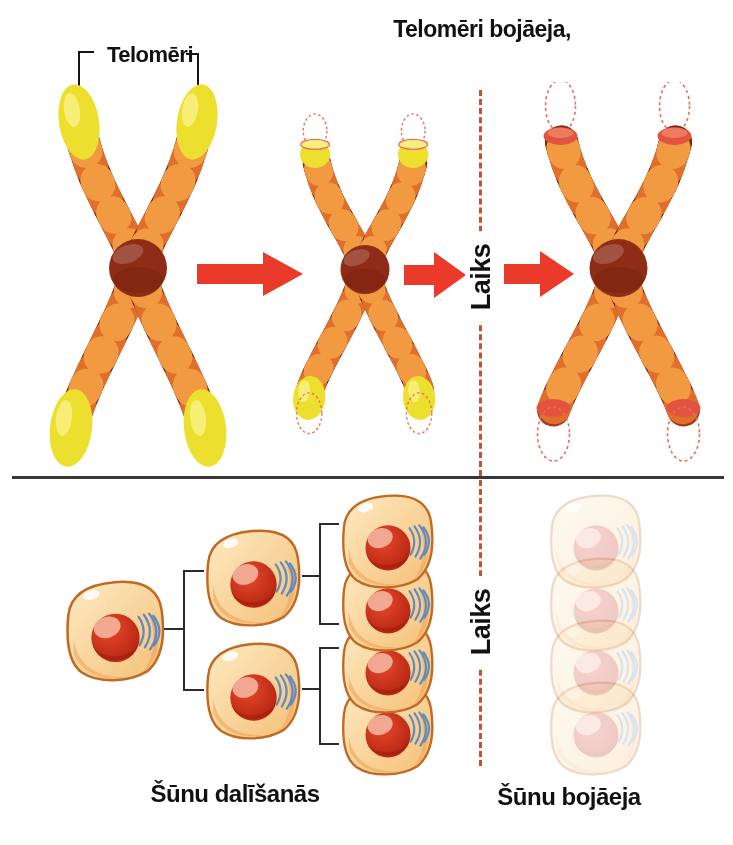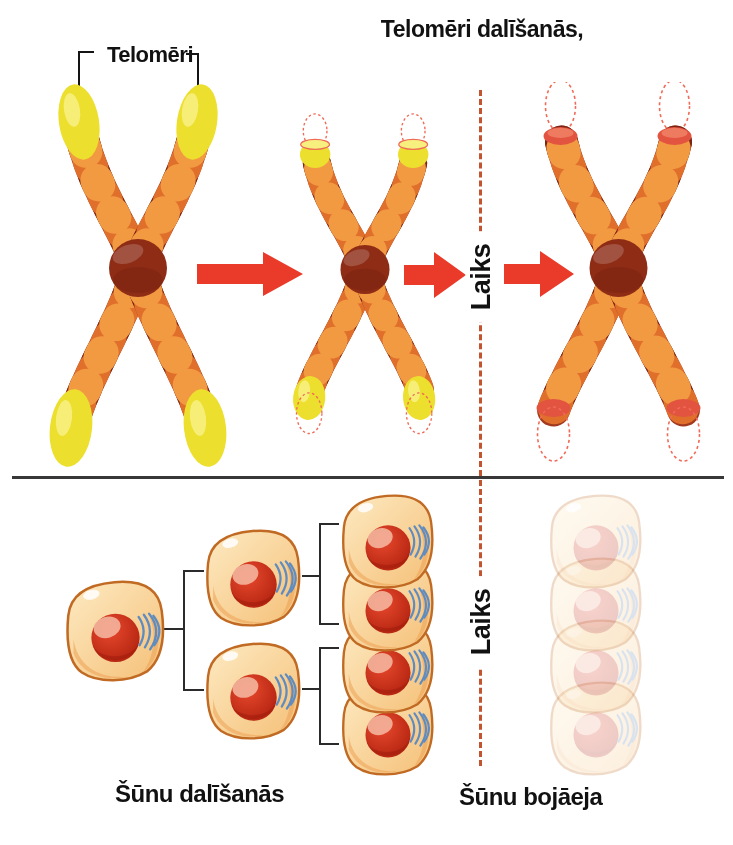--- a/index.html
+++ b/index.html
@@ -9,21 +9,21 @@
   .txt{font-weight:bold;color:var(--c-ink);letter-spacing:-0.5px;}
   .title{left:286px;top:16px;width:392px;text-align:center;font-size:23px;line-height:26px;}
   .telo-label{left:92px;top:42px;width:116px;text-align:center;font-size:22px;}
   .ln{background:var(--c-line);}
   .ptr{background:#141414;}
   .dot{width:9px;height:9px;border-radius:50%;background:#141414;}
   .dashline{width:0;border-left:3px dashed var(--c-dash);}
   .laiks{transform:translate(-50%,-50%) rotate(-90deg);background:#fff;
          padding:0 12px;font-size:27px;white-space:nowrap;}
   .divider{left:12px;top:476px;width:712px;height:3px;background:#383838;}
-  .footer-label{font-size:24px;text-align:left;}
+  .footer-label{font-size:24px;text-align:center;}
 
   
   .armpath{fill:none;stroke-linecap:round;}
   .armbase{stroke:var(--c-arm);stroke-width:33;}
   .s1{stroke:var(--c-armdark);stroke-width:33;stroke-dasharray:10 26;stroke-dashoffset:14;}
   .s2{stroke:var(--c-stripe);stroke-width:33;stroke-dasharray:8 28;stroke-dashoffset:34;}
   .s3{stroke:var(--c-stripe2);stroke-width:33;stroke-dasharray:5 31;stroke-dashoffset:52;}
   .cap{fill:var(--c-telomere);}
   .caphl{fill:var(--c-telomere_hl);opacity:.9;}
   .rim{fill:var(--c-telomere_hl);stroke:var(--c-ghost);stroke-width:1.5;}
@@ -124,21 +124,21 @@
         <path d="M72,37 q9,13 1,27"></path>
         <path d="M77,35 q11,15 1,31"></path>
         <path d="M82,34 q13,16 1,34"></path>
         <path d="M86,36 q11,14 1,28"></path>
       </g>
     </g>
   </defs>
 </svg>
 
 <div class="abs txt title">
-  <div>Telomēri dalīšanās,</div>
+  <div>Telomēri bojāeja,</div>
 </div>
 
 <div class="abs txt telo-label">Telomēri</div>
 <div class="abs ptr" style="left:78px;top:51px;width:16px;height:2px;"></div>
 <div class="abs ptr" style="left:78px;top:51px;width:2px;height:45px;"></div>
 <div class="abs dot" style="left:74px;top:94px;"></div>
 <div class="abs ptr" style="left:186px;top:53px;width:13px;height:2px;"></div>
 <div class="abs ptr" style="left:197px;top:53px;width:2px;height:43px;"></div>
 <div class="abs dot" style="left:194px;top:94px;"></div>
 

